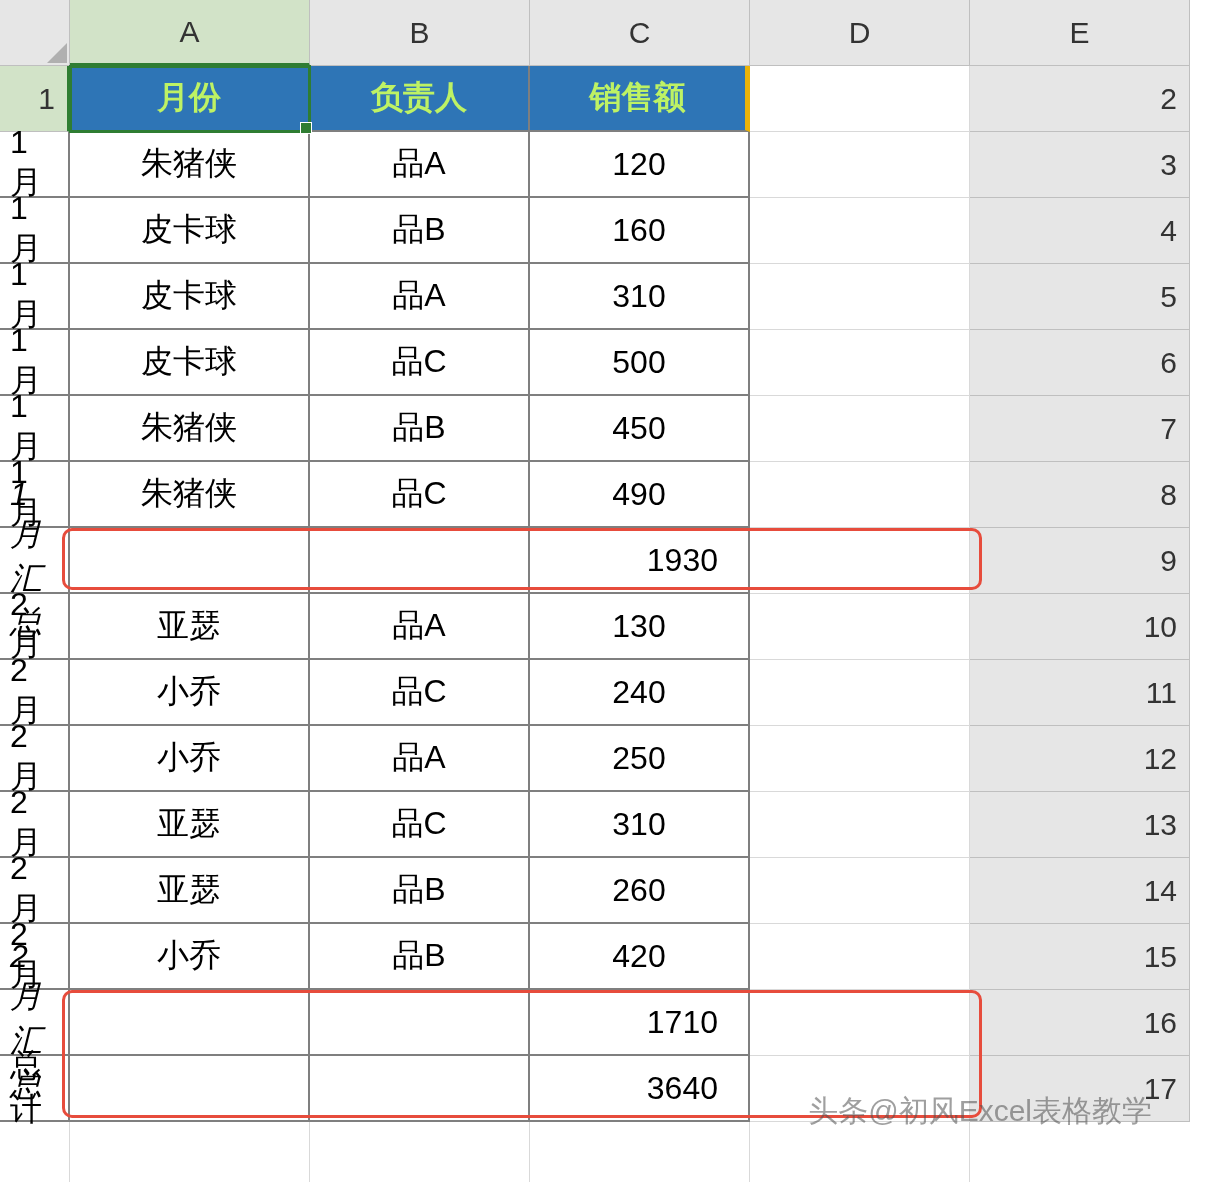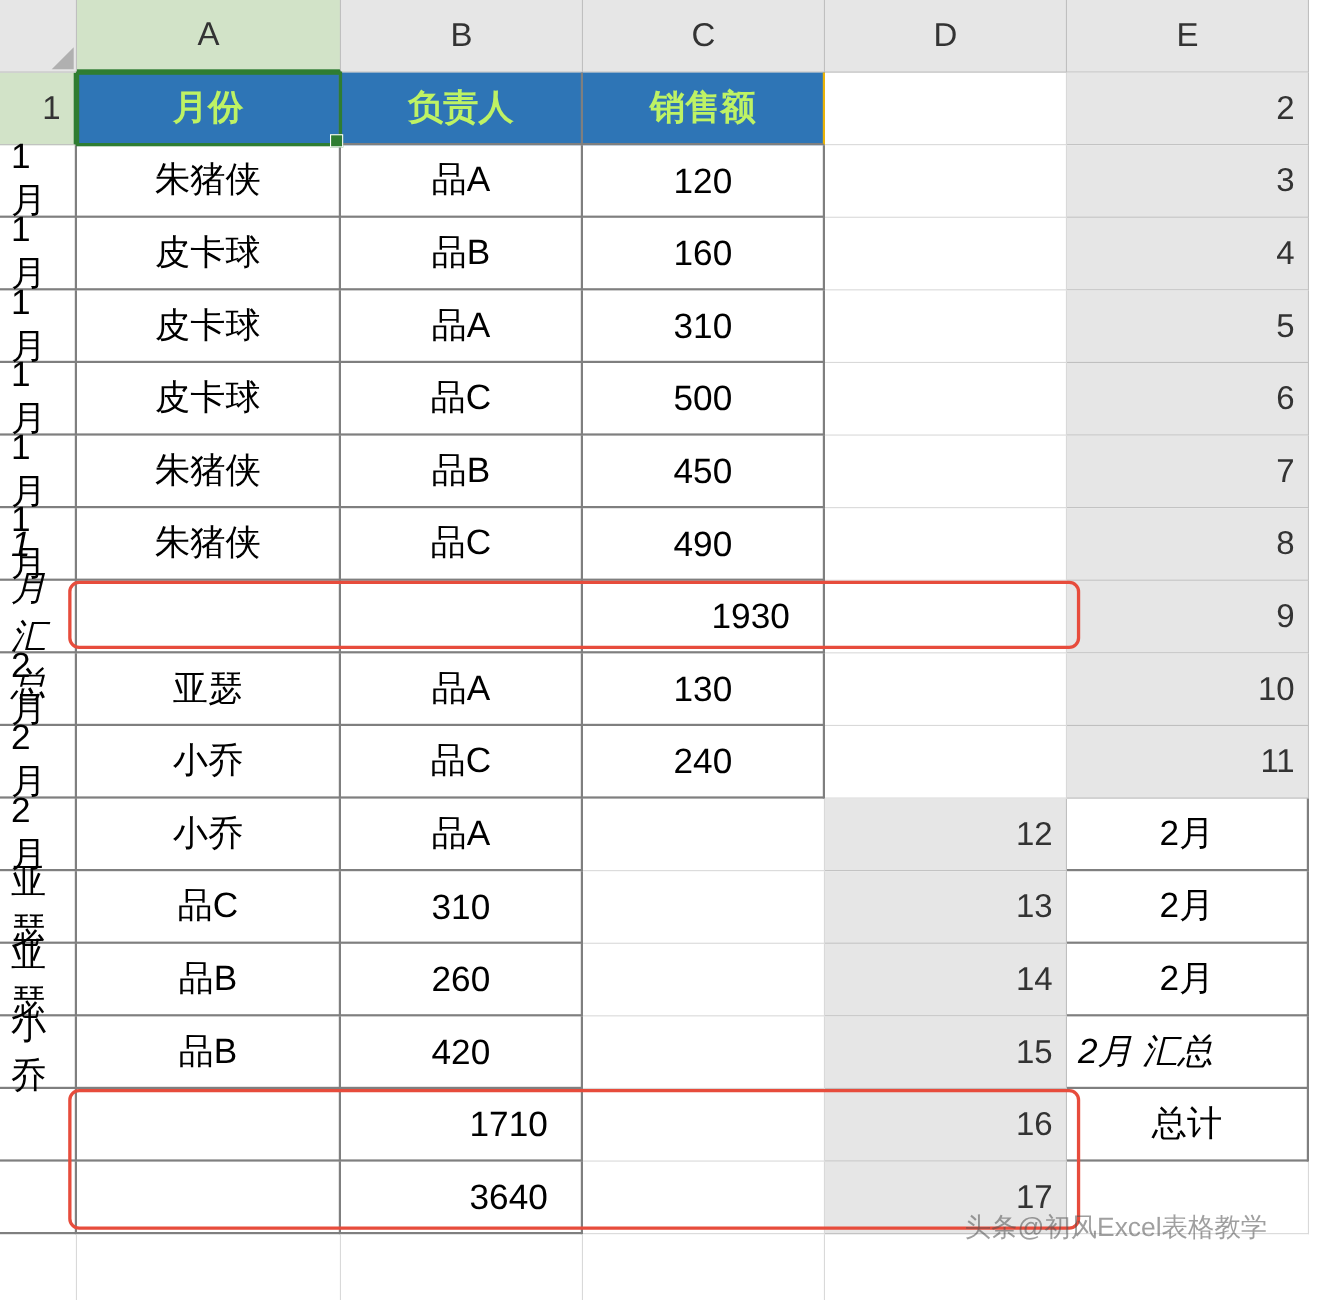--- a/index.html
+++ b/index.html
@@ -71,21 +71,21 @@
       padding: 0 10px;
       font-size: 32px;
       position: relative;
     }
     .cell.header-cell {
       background: #2e75b6;
       color: #bef264;
       font-weight: bold;
       border-right: 1px solid #fff;
     }
-    .cell.header-cell.last { border-right: 2px solid #eab308; }
+    .cell.header-cell.last { border-right: 5px solid #eab308; }
     .cell.bordered {
       border-right: 2px solid #7f7f7f;
       border-bottom: 2px solid #7f7f7f;
     }
     .cell.left { justify-content: flex-start; font-style: italic; }
     .cell.right { justify-content: flex-end; padding-right: 30px; }
     .cell.selected {
       outline: 3px solid #2f7d32;
       outline-offset: -2px;
       z-index: 2;
@@ -104,21 +104,21 @@
       border-radius: 10px;
       pointer-events: none;
       z-index: 5;
     }
     .hb1 { left: 62px; top: 528px; width: 920px; height: 62px; }
     .hb2 { left: 62px; top: 990px; width: 920px; height: 128px; }
     .watermark {
       position: absolute;
       right: 60px;
       bottom: 50px;
-      font-size: 24px;
+      font-size: 30px;
       color: rgba(80,80,80,0.55);
       z-index: 10;
     }
   </style>
 </head>
 <body>
 
 <div class="sheet">
 
   <div class="corner"></div>
@@ -195,20 +195,21 @@
   <div class="cell bordered">2月</div>
   <div class="cell bordered">小乔</div>
   <div class="cell bordered">品C</div>
   <div class="cell bordered">240</div>
   <div class="cell"></div>
 
   <div class="rowhdr">11</div>
   <div class="cell bordered">2月</div>
   <div class="cell bordered">小乔</div>
   <div class="cell bordered">品A</div>
+  <div class="cell bordered">250</div>
   <div class="cell"></div>
 
   <div class="rowhdr">12</div>
   <div class="cell bordered">2月</div>
   <div class="cell bordered">亚瑟</div>
   <div class="cell bordered">品C</div>
   <div class="cell bordered">310</div>
   <div class="cell"></div>
 
   <div class="rowhdr">13</div>

